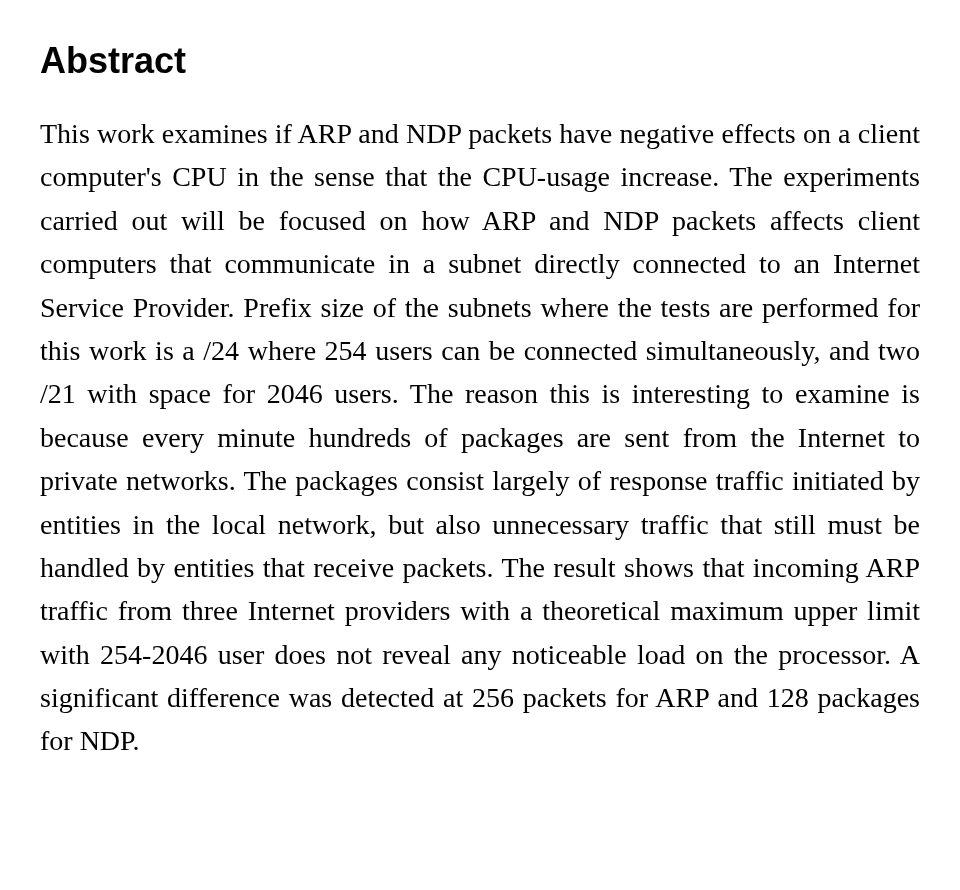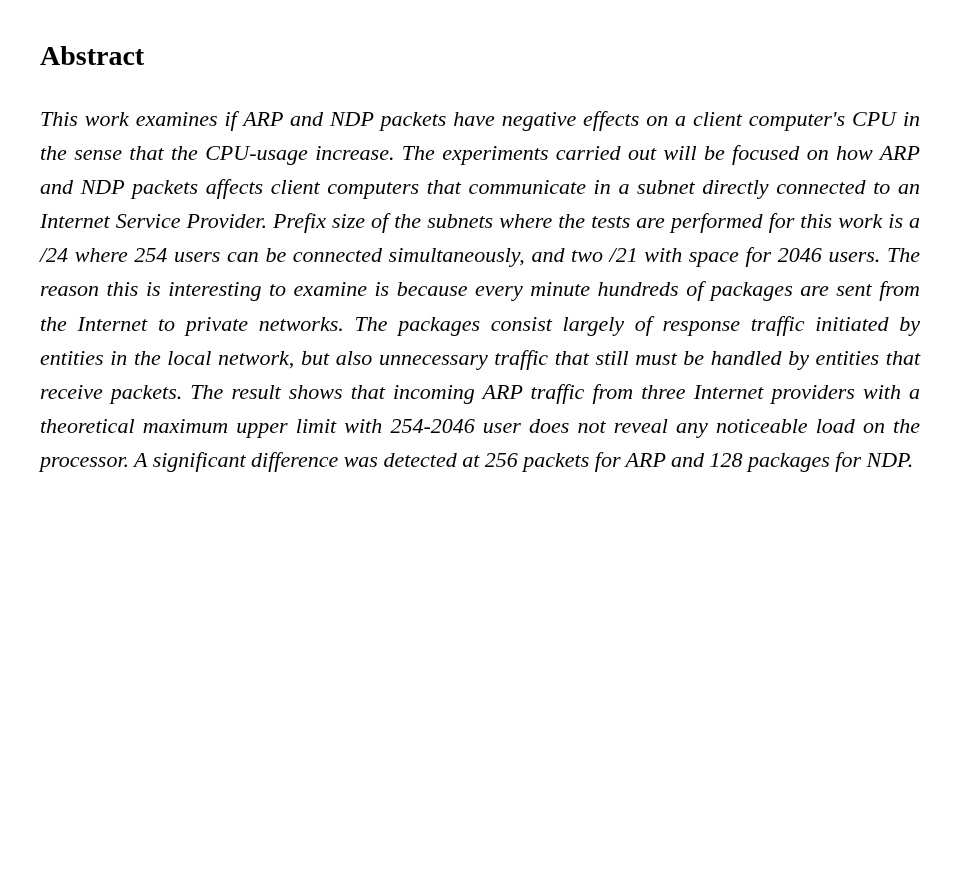--- a/index.html
+++ b/index.html
@@ -16,32 +16,31 @@
       color: #000000;
       padding: 40px 40px 40px 40px;
     }
 
     .page-container {
       max-width: 880px;
       margin: 0 auto;
     }
 
     h1.abstract-title {
-      font-size: 28px;
+      font-size: 36px;
       font-weight: bold;
       margin-bottom: 30px;
-      font-family: Liberation Serif, serif;
+      font-family: Liberation Sans, sans-serif;
     }
 
     .abstract-body {
-      font-size: 22px;
+      font-size: 28px;
       line-height: 1.55;
       text-align: justify;
       font-family: "Times New Roman", Times, serif;
-      font-style: italic;
     }
   </style>
 </head>
 <body>
 
 <div class="page-container">
   <h1 class="abstract-title">Abstract</h1>
 
   <p class="abstract-body">This work examines if ARP and NDP packets have negative effects on a client computer's CPU in the sense that the CPU-usage increase. The experiments carried out will be focused on how ARP and NDP packets affects client computers that communicate in a subnet directly connected to an Internet Service Provider. Prefix size of the subnets where the tests are performed for this work is a /24 where 254 users can be connected simultaneously, and two /21 with space for 2046 users. The reason this is interesting to examine is because every minute hundreds of packages are sent from the Internet to private networks. The packages consist largely of response traffic initiated by entities in the local network, but also unnecessary traffic that still must be handled by entities that receive packets. The result shows that incoming ARP traffic from three Internet providers with a theoretical maximum upper limit with 254-2046 user does not reveal any noticeable load on the processor. A significant difference was detected at 256 packets for ARP and 128 packages for NDP.</p>
 </div>

